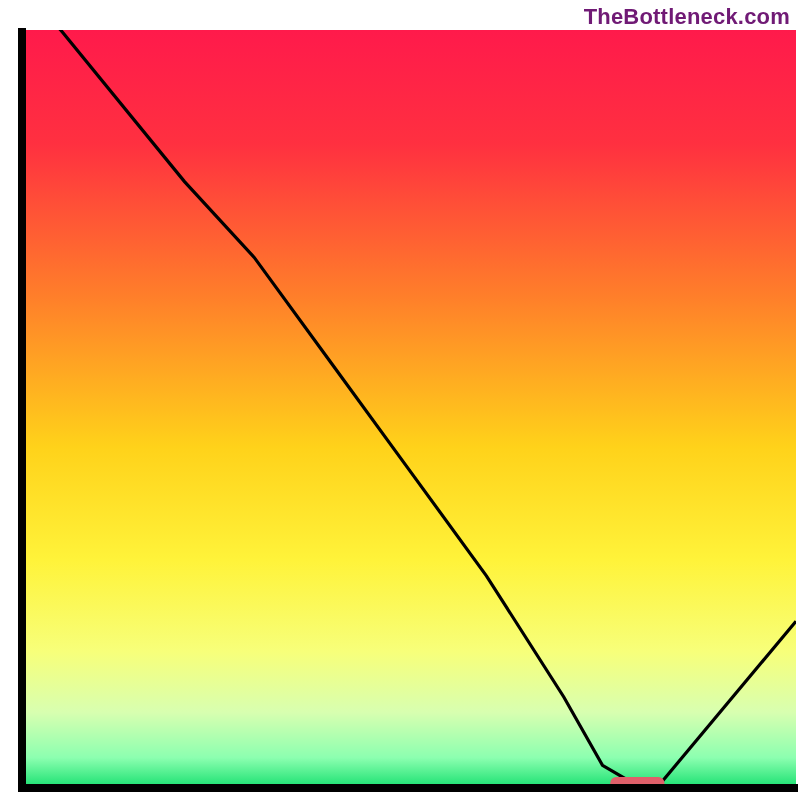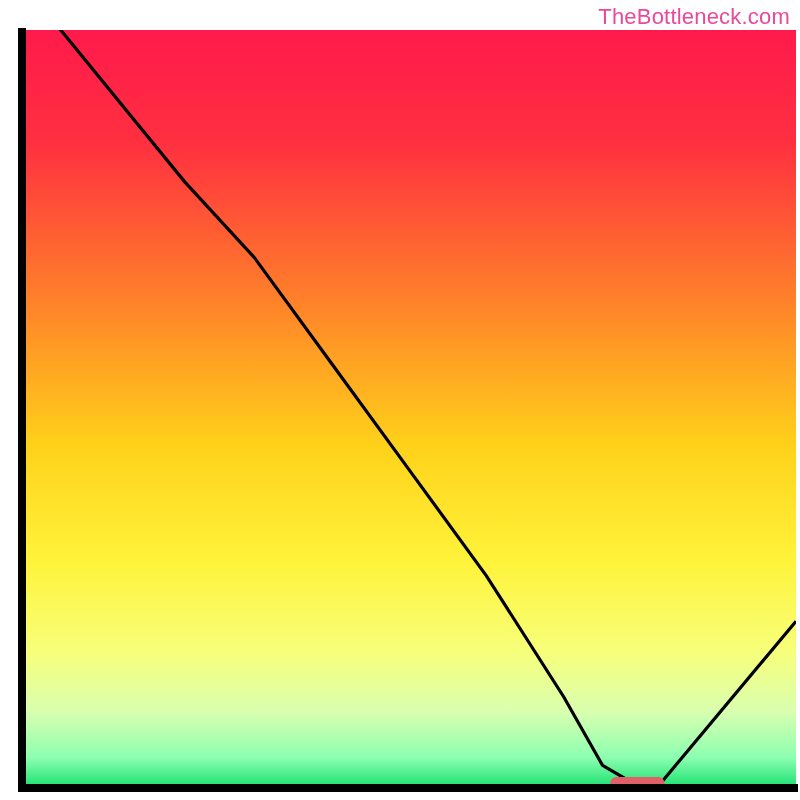--- a/index.html
+++ b/index.html
@@ -13,22 +13,22 @@
   .container {
     position: relative;
     width: 800px;
     height: 800px;
   }
   .watermark {
     position: absolute;
     top: 4px;
     right: 10px;
     font-size: 22px;
-    color: #ec4899;
-    font-weight: 400;
+    color: #701a75;
+    font-weight: 700;
     letter-spacing: 0.2px;
     margin-left: 21px;
   }
   svg.chart {
     position: absolute;
     top: 0;
     left: 0;
   }
 </style>
 </head>

